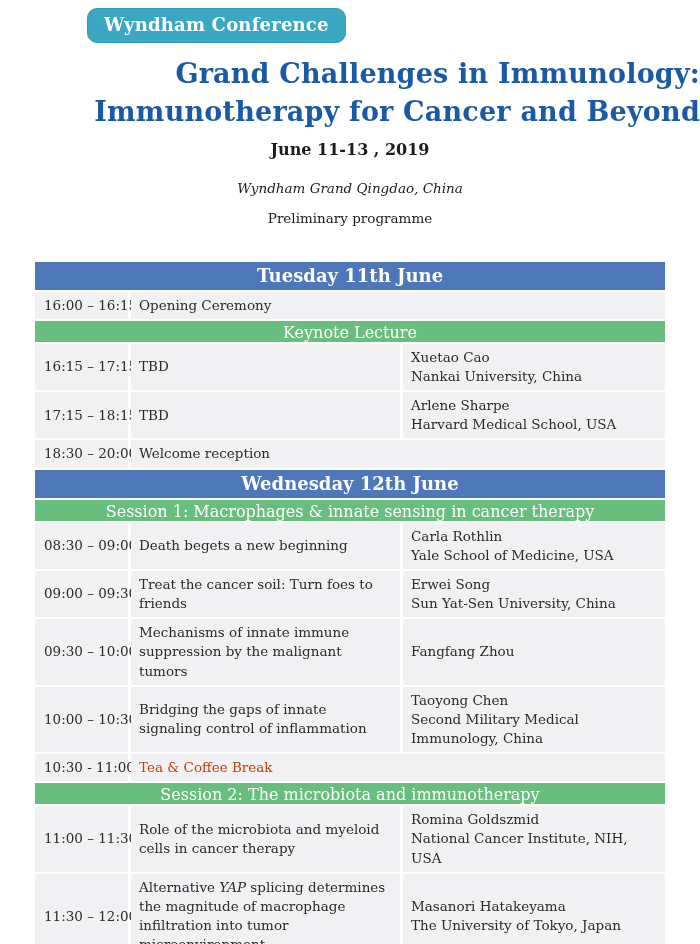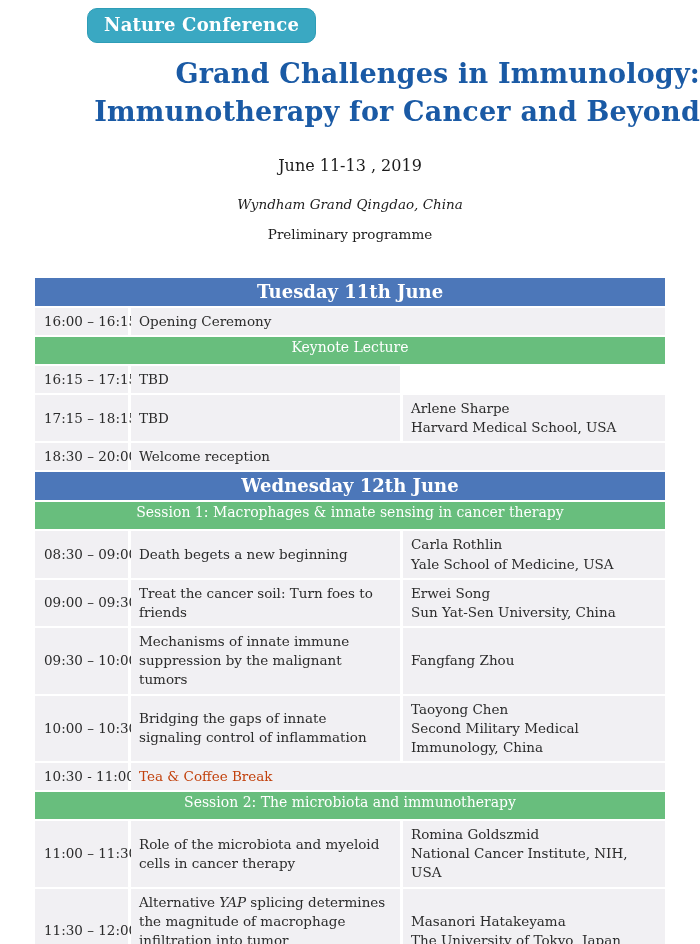--- a/index.html
+++ b/index.html
@@ -26,23 +26,23 @@
   .title {
     margin-top: 12px;
     text-align: right;
     color: #1a5aa5;
     font-weight: bold;
     font-size: 27px;
     line-height: 1.42;
     letter-spacing: 0.2px;
   }
   .dates {
-    margin-top: 24px;
-    text-align: center;
-    font-weight: normal;
+    margin-top: 8px;
+    text-align: center;
+    font-weight: bold;
     font-size: 16px;
     color: #1c1c1c;
   }
   .venue {
     margin-top: 21px;
     text-align: center;
     font-style: italic;
     font-size: 13.5px;
     color: #1c1c1c;
   }
@@ -63,22 +63,22 @@
     margin-bottom: 2px;
   }
   .hdr.day {
     background: #4c77b9;
     font-weight: bold;
     font-size: 18px;
     padding: 3px 0 4px 0;
   }
   .hdr.session {
     background: #68be7d;
-    font-size: 14px;
-    padding: 2px 0 9px 0;
+    font-size: 16px;
+    padding: 2px 0 0 0;
   }
   .row {
     display: flex;
     margin-bottom: 2px;
     min-height: 26px;
   }
   .cell {
     background: #f1f0f3;
     font-size: 13.5px;
     line-height: 1.42;
@@ -108,21 +108,21 @@
   .row.highlight .cell.topic { color: #c2410c; }
   .cell.topic em { font-style: italic; }
   .speaker-name, .speaker-aff { display: block; }
 </style>
 </head>
 <body>
 
 
 
 <div class="badge">
-  <span>Nature Conference</span>
+  <span>Wyndham Conference</span>
 </div>
 
 <div class="title">
   <div>Grand Challenges in Immunology:</div>
   <div>Immunotherapy for Cancer and Beyond</div>
 </div>
 
 <div class="dates">June 11-13 , 2019</div>
 <div class="venue">Wyndham Grand Qingdao, China</div>
 <div class="programme">Preliminary programme</div>
@@ -134,20 +134,24 @@
       <div class="cell topic merged">
         <div><span>Opening Ceremony</span></div>
       </div>
     </div>
     <div class="hdr session"><span>Keynote Lecture</span></div>
     <div class="row">
       <div class="cell time">16:15 – 17:15</div>
       <div class="cell topic">
         <div><span>TBD</span></div>
       </div>
+      <div class="cell speaker">
+        <span class="speaker-name">Xuetao Cao</span>
+        <span class="speaker-aff">Nankai University, China</span>
+      </div>
     </div>
     <div class="row">
       <div class="cell time">17:15 – 18:15</div>
       <div class="cell topic">
         <div><span>TBD</span></div>
       </div>
       <div class="cell speaker">
         <span class="speaker-name">Arlene Sharpe</span>
         <span class="speaker-aff">Harvard Medical School, USA</span>
       </div>

